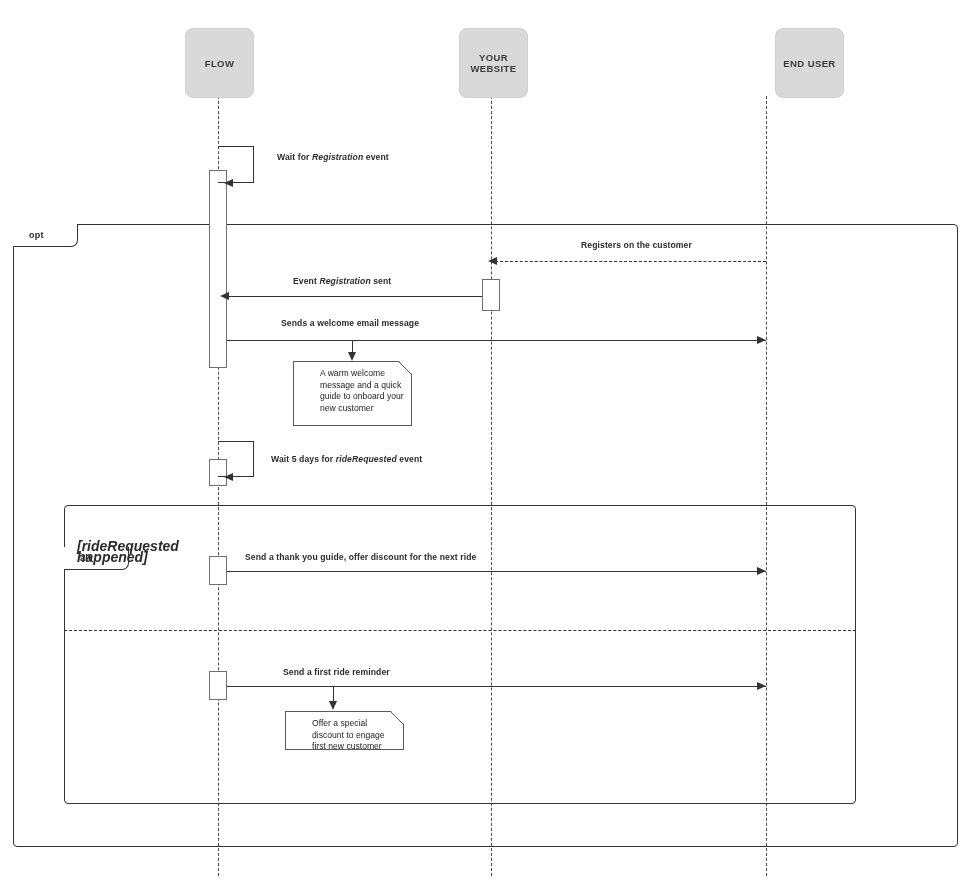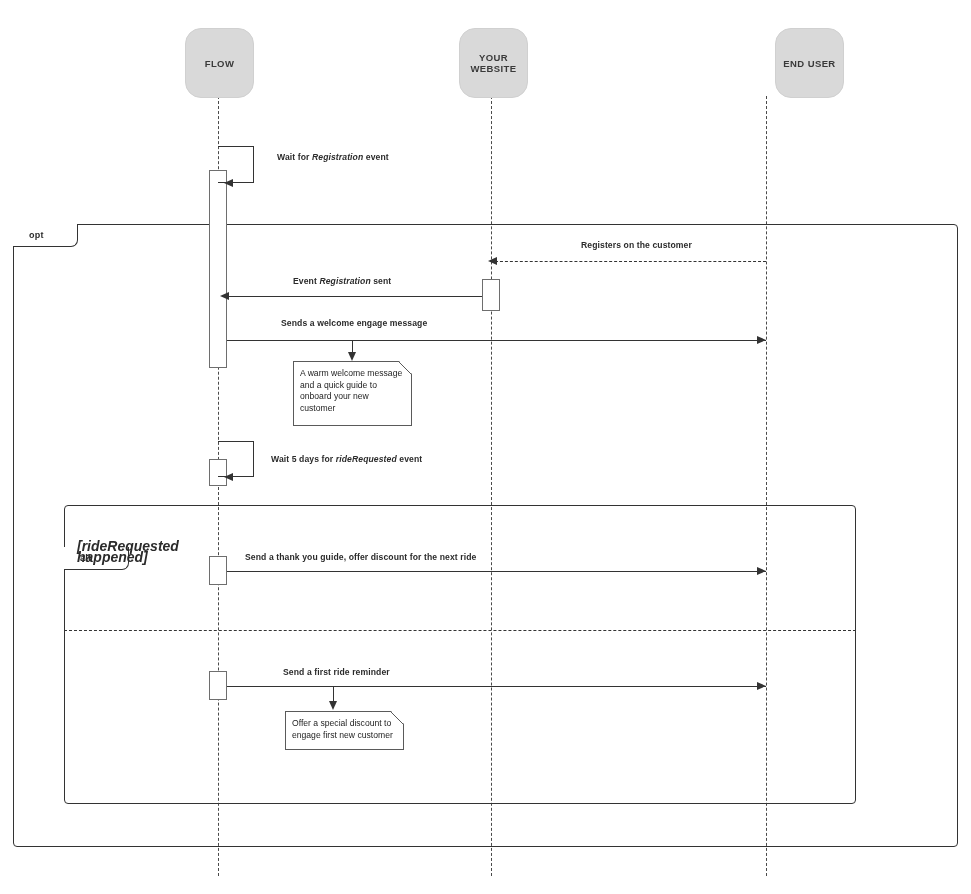--- a/index.html
+++ b/index.html
@@ -2,21 +2,21 @@
 <html><head>
 <meta charset="utf-8">
 <title>Sequence Diagram</title>
 <style>
   html,body{margin:0;padding:0;background:#ffffff;}
   body{font-family:"Liberation Sans","DejaVu Sans",sans-serif;}
   #canvas{position:relative;width:971px;height:894px;background:#ffffff;overflow:hidden;}
 
   
   .participant{
-    position:absolute;background:#d9d9d9;border:1px solid #d0d0d0;border-radius:16px;
+    position:absolute;background:#d9d9d9;border:1px solid #d0d0d0;border-radius:8px;
     display:flex;align-items:center;justify-content:center;text-align:center;
     font-size:9.5px;font-weight:bold;color:#3a3a3a;letter-spacing:.4px;line-height:11px;
   }
   .lifeline{
     position:absolute;width:0;border-left:1.4px dashed #4a4a4a;
   }
 
   
   .activation{
     position:absolute;background:#ffffff;border:1px solid #6e6e6e;box-sizing:border-box;
@@ -57,21 +57,21 @@
     display:flex;align-items:center;padding-left:16px;
     font-size:9px;font-weight:bold;color:#2b2b2b;letter-spacing:.3px;
   }
   .fragdivider{position:absolute;height:0;border-top:1.3px dashed #333;}
   .guard{
     position:absolute;font-size:14px;font-weight:bold;font-style:italic;color:#2b2b2b;
     line-height:11px;
   }
 
   
-  .note{position:absolute;background:#737373;box-sizing:border-box;}
+  .note{position:absolute;background:#737373;box-sizing:border-box;padding-left:20px;}
   .note .body{
     position:absolute;inset:0;background:#fff;border:1px solid #5a5a5a;box-sizing:border-box;
   }
   .note .foldcut{
     position:absolute;top:-1px;right:-1px;width:15px;height:15px;background:#fff;
     clip-path:polygon(100% 0,100% 100%,0 0);
   }
   .note .folddiag{
     position:absolute;top:0;right:0;width:14px;height:14px;
     background:linear-gradient(to bottom left,transparent calc(50% - .7px),#5a5a5a calc(50% - .7px),#5a5a5a calc(50% + .7px),transparent calc(50% + .7px));
@@ -141,21 +141,21 @@
 
   <div class="msgline" style="left:227px;top:296px;width:255px;"></div>
   <div class="arrowhead left" style="left:220px;top:291.5px;"></div>
   <div class="msglabel" style="left:293px;top:276px;">
     <span>Event </span><i>Registration</i><span> sent</span>
   </div>
 
   <div class="msgline" style="left:227px;top:340px;width:539px;"></div>
   <div class="arrowhead right" style="left:757px;top:335.5px;"></div>
   <div class="msglabel" style="left:281px;top:318px;">
-    <span>Sends a welcome engage message</span>
+    <span>Sends a welcome email message</span>
   </div>
 
   <div class="noteanchor" style="left:352px;top:340px;height:13px;"></div>
   <div class="arrowhead down" style="left:347.5px;top:352px;"></div>
   <div class="note" style="left:293px;top:361px;width:119px;height:65px;">
     <div class="body"></div>
     <div class="foldcut"></div>
     <div class="folddiag"></div>
     <div class="txt">A warm welcome message and a quick guide to onboard your new customer</div>
   </div>

